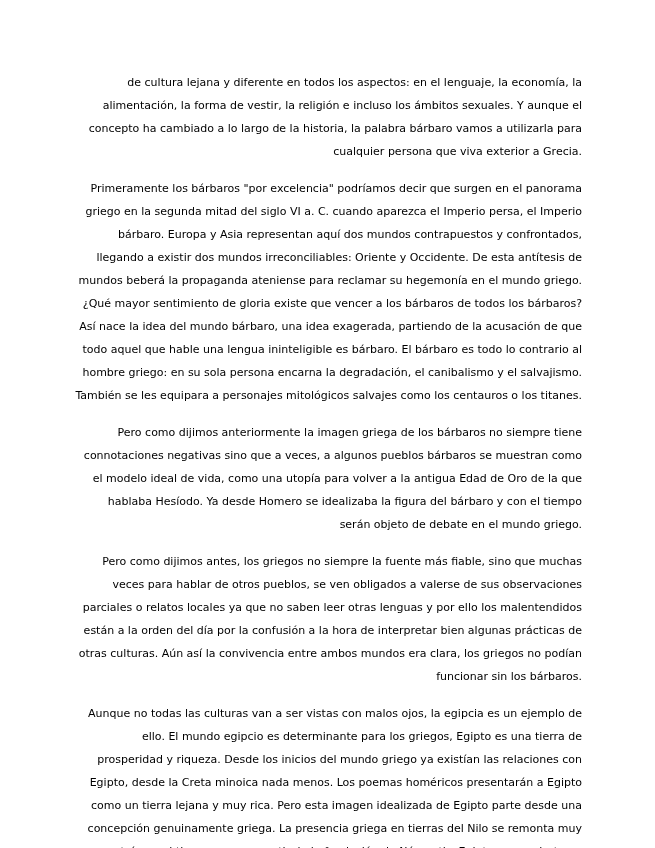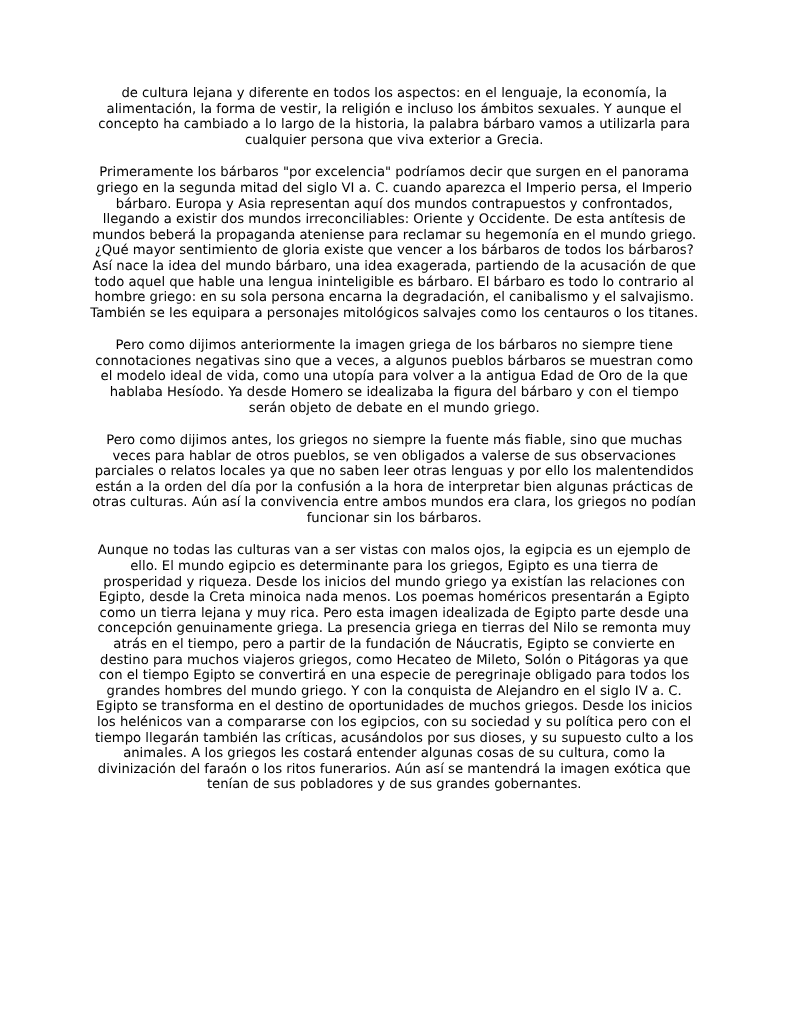--- a/index.html
+++ b/index.html
@@ -13,23 +13,23 @@
     height: 848px;
     box-sizing: border-box;
     background: #ffffff;
     padding: 71px 73px 40px 75px;
     overflow: hidden;
     font-family: "DejaVu Sans", sans-serif;
   }
   .doc-paragraph {
     margin: 0 0 14px 0;
     font-size: 11px;
-    line-height: 13px;
+    line-height: 23px;
     color: #000000;
-    text-align: center;
+    text-align: right;
     letter-spacing: 0;
     word-spacing: 0;
   }
 </style>
 </head>
 <body>
 
 <div class="page">
   <p class="doc-paragraph">de cultura lejana y diferente en todos los aspectos: en el lenguaje, la economía, la alimentación, la forma de vestir, la religión e incluso los ámbitos sexuales. Y aunque el concepto ha cambiado a lo largo de la historia, la palabra bárbaro vamos a utilizarla para cualquier persona que viva exterior a Grecia.</p>
   <p class="doc-paragraph">Primeramente los bárbaros "por excelencia" podríamos decir que surgen en el panorama griego en la segunda mitad del siglo VI a. C. cuando aparezca el Imperio persa, el Imperio bárbaro. Europa y Asia representan aquí dos mundos contrapuestos y confrontados, llegando a existir dos mundos irreconciliables: Oriente y Occidente. De esta antítesis de mundos beberá la propaganda ateniense para reclamar su hegemonía en el mundo griego. ¿Qué mayor sentimiento de gloria existe que vencer a los bárbaros de todos los bárbaros? Así nace la idea del mundo bárbaro, una idea exagerada, partiendo de la acusación de que todo aquel que hable una lengua ininteligible es bárbaro. El bárbaro es todo lo contrario al hombre griego: en su sola persona encarna la degradación, el canibalismo y el salvajismo. También se les equipara a personajes mitológicos salvajes como los centauros o los titanes.</p>

